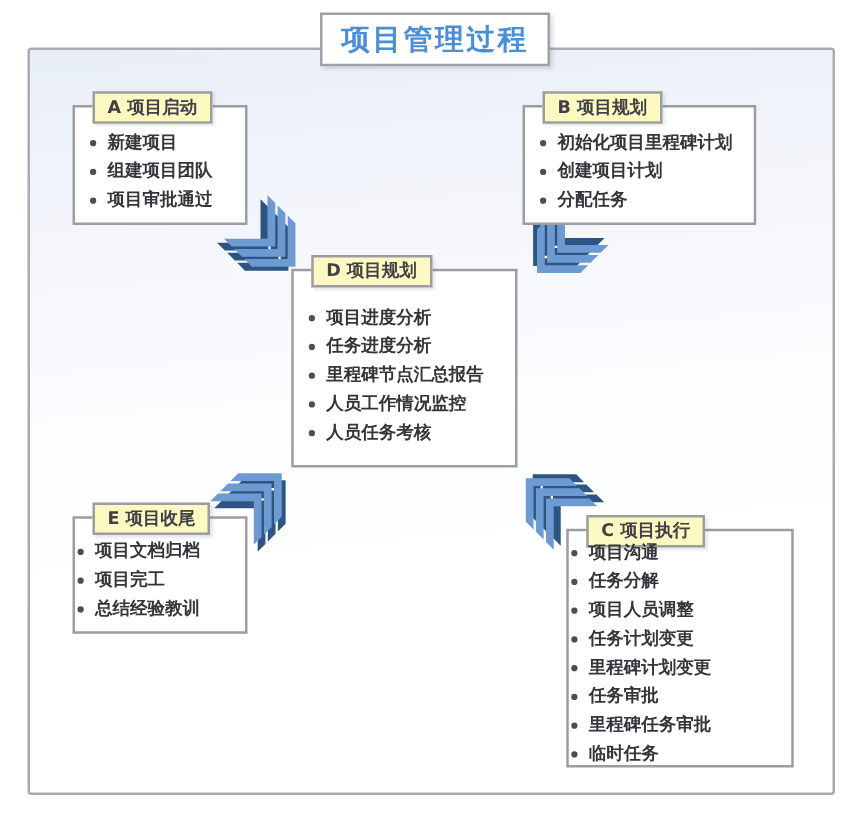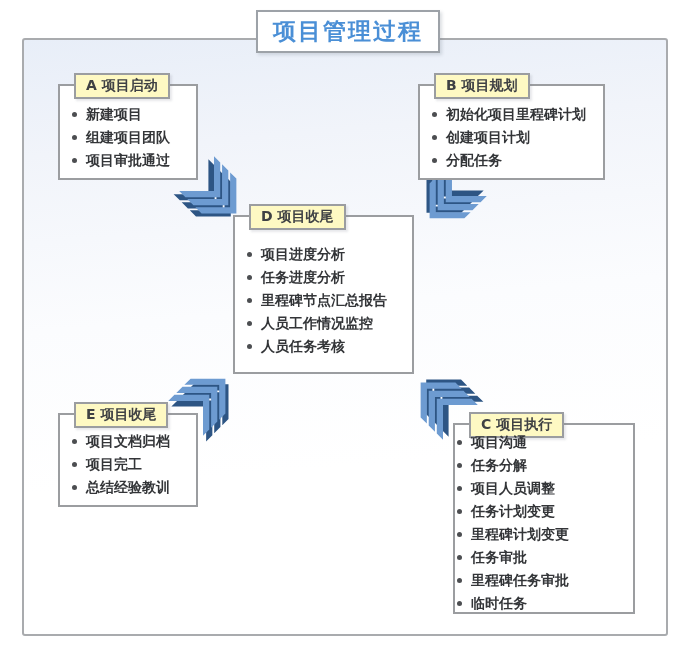--- a/index.html
+++ b/index.html
@@ -44,21 +44,21 @@
     border-radius:50%;background:#4c4e51;
   }
   
   .node-a{left:58px;top:84px;width:136px;height:92px;}
   .node-a ul{padding:17px 6px 0 26px;}
   .node-b{left:418px;top:84px;width:183px;height:92px;}
   .node-b ul{padding:17px 6px 0 26px;}
   .node-d{left:233px;top:215px;width:177px;height:155px;}
   .node-d ul{padding:26px 6px 0 26px;}
   .node-e{left:58px;top:413px;width:136px;height:90px;}
-  .node-e ul{padding:15px 6px 0 26px;}
+  .node-e ul{padding:15px 6px 0 16px;}
   .node-c{left:453px;top:423px;width:178px;height:187px;}
   .node-c ul{padding:6px 6px 0 16px;}
   
   .arrow{position:absolute;width:66px;height:58px;z-index:2;}
   .arrow svg{display:block;width:66px;height:58px;}
   .arrow-a{left:181px;top:167px;transform:rotate(45deg);}
   .arrow-b{left:414px;top:167px;transform:rotate(135deg);}
   .arrow-e{left:175px;top:372px;transform:rotate(-45deg);}
   .arrow-c{left:410px;top:371px;transform:rotate(-135deg);}
 </style>
@@ -123,21 +123,21 @@
   <div class="node node-b">
     <div class="node-header">B 项目规划</div>
     <ul>
       <li>初始化项目里程碑计划</li>
       <li>创建项目计划</li>
       <li>分配任务</li>
     </ul>
   </div>
 
   <div class="node node-d">
-    <div class="node-header">D 项目收尾</div>
+    <div class="node-header">D 项目规划</div>
     <ul>
       <li>项目进度分析</li>
       <li>任务进度分析</li>
       <li>里程碑节点汇总报告</li>
       <li>人员工作情况监控</li>
       <li>人员任务考核</li>
     </ul>
   </div>
 
   <div class="node node-e">

